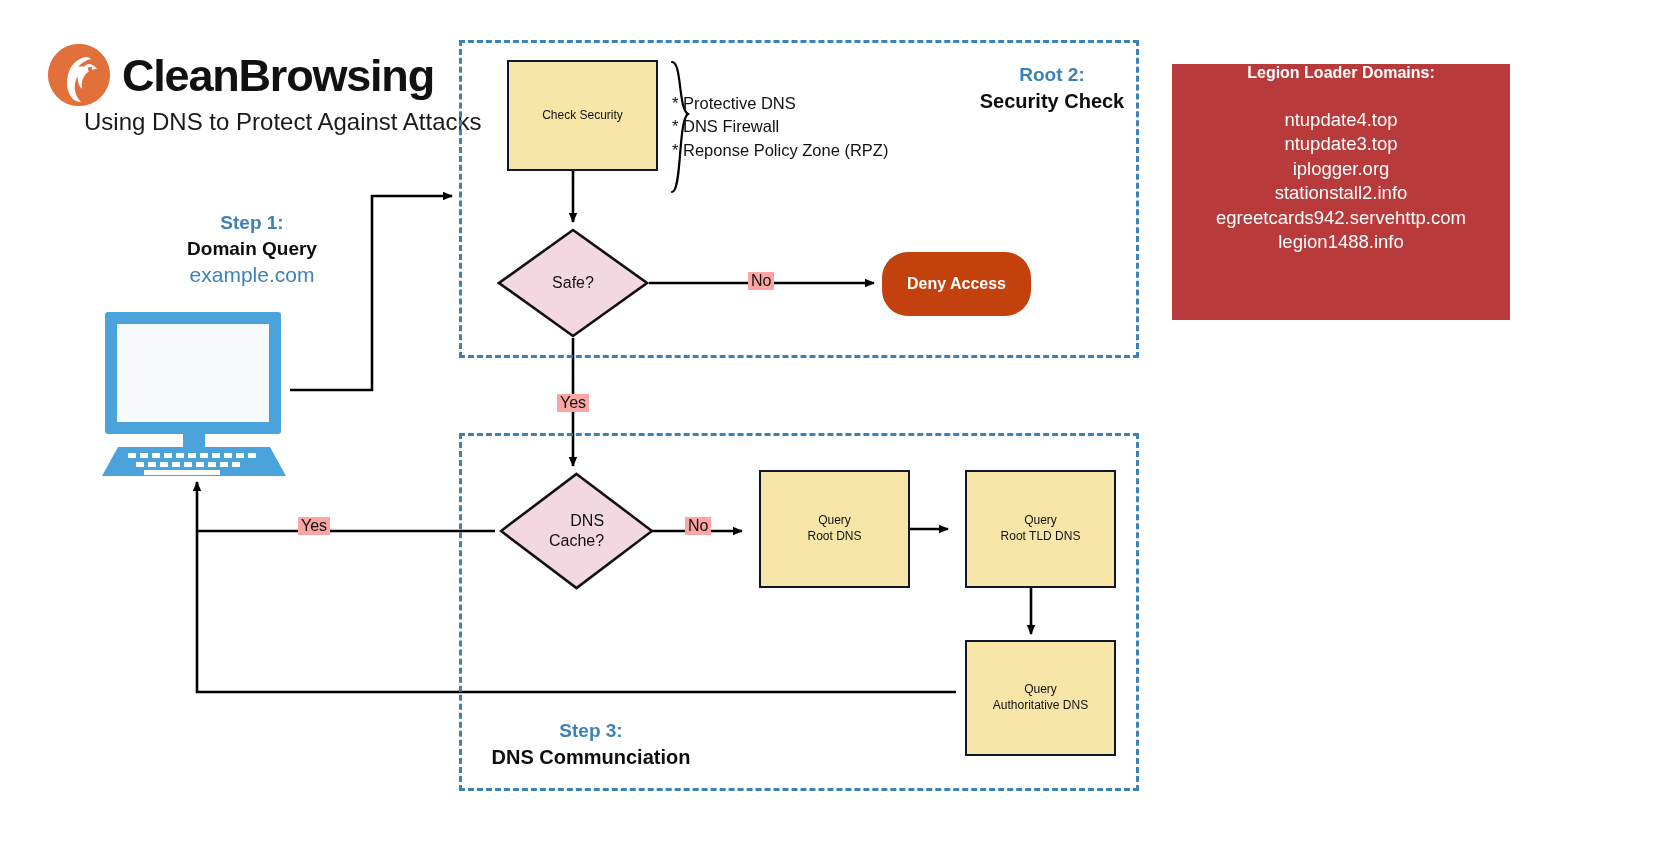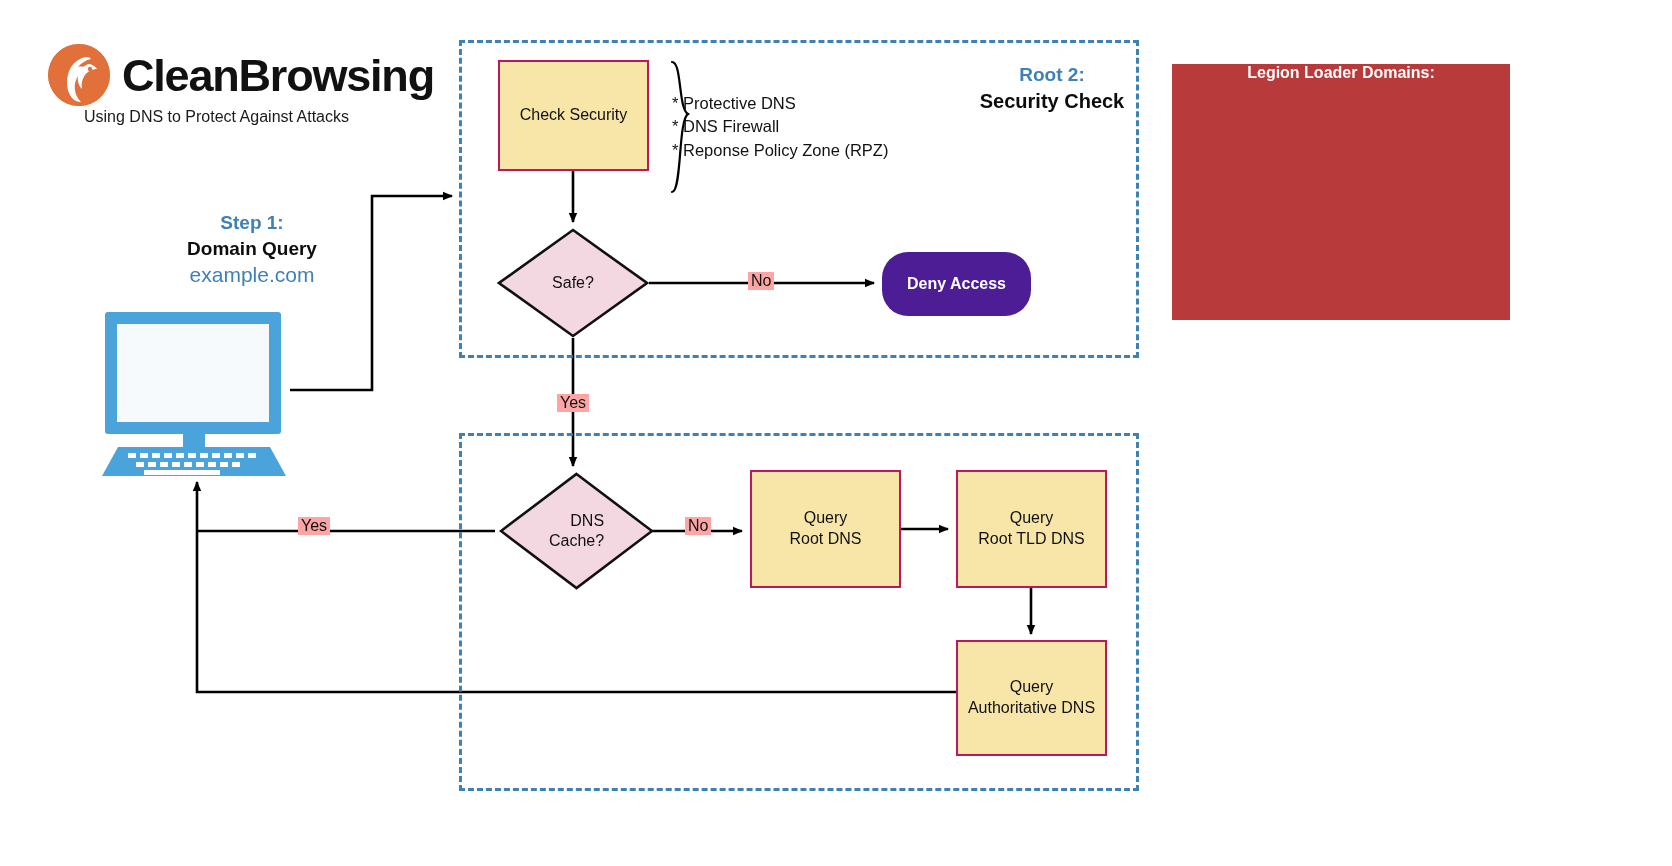--- a/index.html
+++ b/index.html
@@ -35,21 +35,21 @@
   #logo-text {
     font-size: 45px;
     font-weight: bold;
     letter-spacing: -1.2px;
     color: #111111;
     line-height: 1;
     white-space: nowrap;
   }
   #tagline {
     left: 84px; top: 108px;
-    font-size: 16px;
+    font-size: 24px;
     color: #1a1a1a;
     white-space: nowrap;
   }
 
   
   #step1-block {
     left: 122px; top: 210px;
     width: 260px;
     text-align: center;
   }
@@ -85,30 +85,31 @@
 
   
   #step2-label { left: 930px; top: 62px; width: 244px; text-align: center; }
   #step2-label .step-title { font-size: 20px; }
   #step3-label { left: 466px; top: 718px; width: 250px; text-align: center; }
   #step3-label .step-title { font-size: 20px; }
 
   
   .proc-box {
     background: #F8E6A9;
-    border: 2px solid #be185d;
+    border: 2px solid #0f172a;
     box-sizing: border-box;
     display: flex;
     align-items: center;
     justify-content: center;
     text-align: center;
-    font-size: 16px;
+    font-size: 12px;
     color: #111111;
     line-height: 1.3;
     white-space: pre-line;
+    margin-left: 9px;
   }
   #box-check-security { left: 498px; top: 60px;  width: 151px; height: 111px; }
   #box-query-root     { left: 750px; top: 470px; width: 151px; height: 118px; }
   #box-query-tld      { left: 956px; top: 470px; width: 151px; height: 118px; }
   #box-query-auth     { left: 956px; top: 640px; width: 151px; height: 116px; }
 
   
   .diamond-wrap {
     display: flex; align-items: center; justify-content: center;
   }
@@ -123,21 +124,21 @@
     line-height: 1.25;
     white-space: pre-line;
     z-index: 2;
   }
   #diamond-safe  { left: 497px; top: 228px; width: 152px; height: 110px; }
   #diamond-cache { left: 499px; top: 472px; width: 155px; height: 118px; }
 
   
   #deny-access {
     left: 882px; top: 252px; width: 149px; height: 64px;
-    background: #4c1d95;
+    background: #c2410c;
     border-radius: 26px;
     display: flex; align-items: center; justify-content: center;
     color: #ffffff; font-weight: bold; font-size: 16px;
   }
 
   
   #security-notes {
     left: 672px; top: 92px;
     font-size: 16.5px;
     color: #111111;
@@ -259,20 +260,24 @@
   </div>
 
   <div class="abs dashed-region" id="region-step2"></div>
   <div class="abs dashed-region" id="region-step3"></div>
 
   <div class="abs" id="step2-label">
     <div class="step-num">Root 2:</div>
     <div class="step-title">Security Check</div>
   </div>
 
+  <div class="abs" id="step3-label">
+    <div class="step-num">Step 3:</div>
+    <div class="step-title">DNS Communciation</div>
+  </div>
 
   <div class="abs proc-box" id="box-check-security">Check Security</div>
 
   <div class="abs" id="security-notes">* Protective DNS
 * DNS Firewall
 * Reponse Policy Zone (RPZ)</div>
 
   <div class="abs proc-box" id="box-query-root">Query
 Root DNS</div>
 
@@ -299,15 +304,23 @@
 
   <div class="abs" id="deny-access">Deny Access</div>
 
   <div class="abs edge-label" id="lbl-no-safe">No</div>
   <div class="abs edge-label" id="lbl-yes-down">Yes</div>
   <div class="abs edge-label" id="lbl-no-cache">No</div>
   <div class="abs edge-label" id="lbl-yes-left">Yes</div>
 
   <div class="abs" id="legion-panel">
     <div id="legion-title">Legion Loader Domains:</div>
+    <div id="legion-list">
+      <div>ntupdate4.top</div>
+      <div>ntupdate3.top</div>
+      <div>iplogger.org</div>
+      <div>stationstall2.info</div>
+      <div>egreetcards942.servehttp.com</div>
+      <div>legion1488.info</div>
+    </div>
   </div>
 
 </div>
 
 </body></html>

